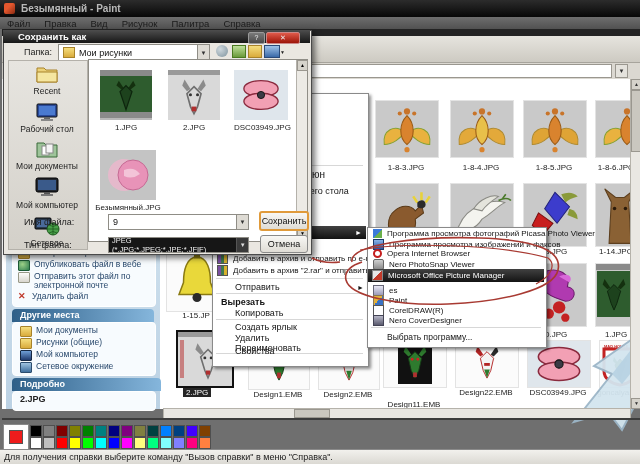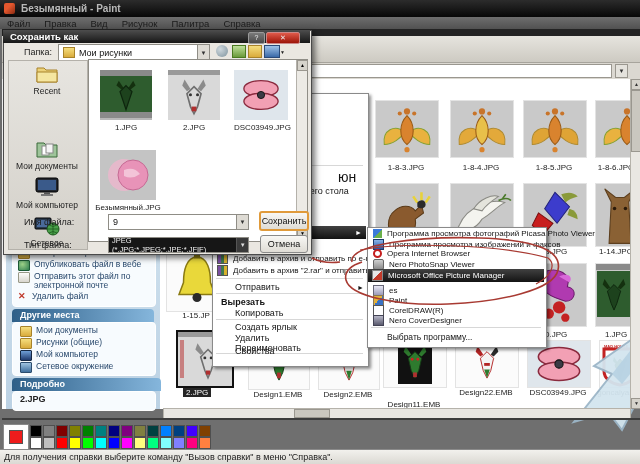--- a/index.html
+++ b/index.html
@@ -53,21 +53,21 @@
   .mi{position:absolute;font-size:9px;color:#141414;display:flex;align-items:center;white-space:nowrap;}
   .mi .mic{width:9px;height:9px;margin:0 5px 0 4px;flex:0 0 auto;}
   .msep{position:absolute;height:1px;background:#d7d7d7;}
   .mhl{background:linear-gradient(#414141,#131313);color:#fff;}
   .marrow{position:absolute;font-size:7px;color:#141414;}
   .rar{background:linear-gradient(90deg,#7a4fa0 33%,#3f7a4f 33% 66%,#d8b02c 66%);border:1px solid #555;}
   
   .dlg{left:3px;top:30px;width:307px;height:223px;background:#eae7e1;border:1px solid #4a4a4a;
        box-shadow:3px 3px 6px rgba(0,0,0,.55);}
   .dlg-title{left:3px;top:30px;width:307px;height:13px;background:linear-gradient(#4d4d4d,#171717);
-             color:#fff;font-size:9.5px;font-weight:bold;line-height:13px;padding-left:7px;box-sizing:border-box;}
+             color:#fff;font-size:9.5px;font-weight:bold;line-height:13px;padding-left:15px;box-sizing:border-box;}
   .dbtn{position:absolute;height:10px;font-size:7px;line-height:10px;text-align:center;border-radius:2px;color:#eee;}
   .combo{position:absolute;background:#fff;border:1px solid #8f8d86;font-size:9px;color:#111;
          display:flex;align-items:center;}
   .combo .cdrop{margin-left:auto;width:11px;align-self:stretch;background:#dedbd4;border-left:1px solid #8f8d86;
                 font-size:6px;text-align:center;color:#333;display:flex;align-items:center;justify-content:center;}
   .dlbl{position:absolute;font-size:9px;color:#1d1d1d;}
   .places{left:8px;top:60px;width:78px;height:188px;background:linear-gradient(#e7e5e0,#d3d0c9);
           border:1px solid #b4b1aa;}
   .place{position:absolute;width:76px;text-align:center;font-size:8.5px;color:#222;}
   .pic{display:block;margin:0 auto 2px;}
@@ -349,21 +349,21 @@
     <div class="thumb"></div>
     <div class="arr" style="bottom:0;">▼</div>
   </div>
   <div class="abs hscroll">
     <div class="thumb"></div>
   </div>
   <div class="abs exp-bottom"></div>
 
   <div class="abs cmenu" style="left:212px;top:93px;width:155px;height:272px;"></div>
   <div class="msep" style="left:216px;top:165px;width:147px;"></div>
-  <div class="abs" style="left:312px;top:169px;font-size:14px;color:#141414;margin-left:26px;">юн</div>
+  <div class="abs" style="left:312px;top:169px;font-size:10px;color:#141414;">юн</div>
   <div class="abs" style="left:305px;top:186px;font-size:9px;color:#141414;">чего стола</div>
   <div class="abs mhl" style="left:213px;top:226px;width:153px;height:13px;">
     <span class="marrow" style="right:4px;top:3px;color:#fff;position:absolute;">►</span>
   </div>
   <div class="abs mi" style="left:213px;top:253px;width:152px;">
     <span class="mic rar"></span>
     <span style="font-size:8px;">Добавить в архив и отправить по e-mail...</span>
   </div>
   <div class="abs mi" style="left:213px;top:265px;width:152px;">
     <span class="mic rar"></span>
@@ -457,20 +457,29 @@
   <div class="abs" style="left:264px;top:45px;width:14px;height:11px;background:linear-gradient(#9ec2e8,#3a6aa8);border:1px solid #2a4a78;"></div>
   <div class="abs" style="left:280px;top:49px;font-size:5px;color:#222;">▼</div>
 
   <div class="abs places"></div>
   <div class="place" style="left:9px;top:64px;">
     <svg class="pic" width="24" height="20" viewBox="0 0 24 20">
       <path d="M2,4 h7 l2,2 h11 v12 h-20 Z" fill="#ecd27a" stroke="#a8832a"></path>
         <path d="M2,8 h20 v10 h-20 Z" fill="#f5e6a0" stroke="#a8832a"></path>
     </svg>
     <span>Recent</span>
+  </div>
+  <div class="place" style="left:9px;top:102px;">
+    <svg class="pic" width="24" height="20" viewBox="0 0 24 20">
+      <rect x="2" y="2" width="20" height="13" rx="1" fill="#2a4a9a" stroke="#111"></rect>
+        <rect x="4" y="4" width="16" height="9" fill="#4a7ad0"></rect>
+        <rect x="9" y="15" width="6" height="2" fill="#666"></rect>
+        <rect x="6" y="17" width="12" height="2" fill="#888"></rect>
+    </svg>
+    <span>Рабочий стол</span>
   </div>
   <div class="place" style="left:9px;top:139px;">
     <svg class="pic" width="24" height="20" viewBox="0 0 24 20">
       <path d="M2,4 h7 l2,2 h11 v12 h-20 Z" fill="#9ec49a" stroke="#3a6a3a"></path>
         <rect x="7" y="7" width="7" height="9" fill="#fff" stroke="#888"></rect>
         <rect x="11" y="5" width="7" height="9" fill="#f4f4f4" stroke="#888"></rect>
     </svg>
     <span>Мои документы</span>
   </div>
   <div class="place" style="left:9px;top:176px;">

